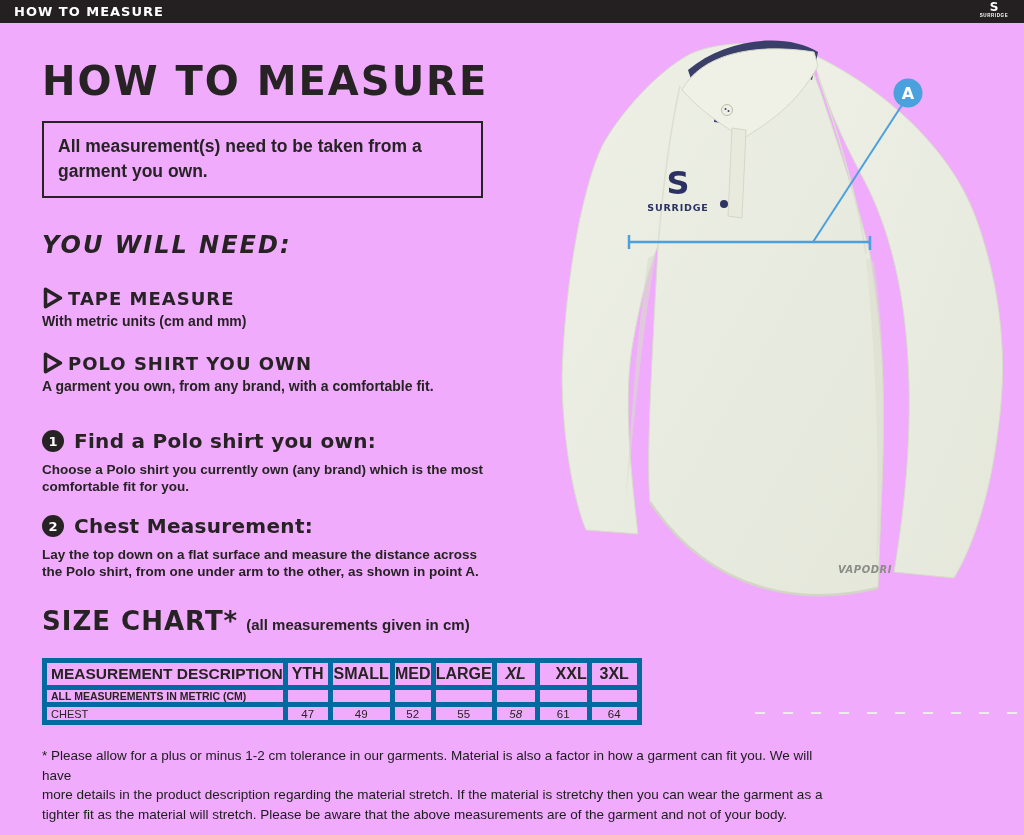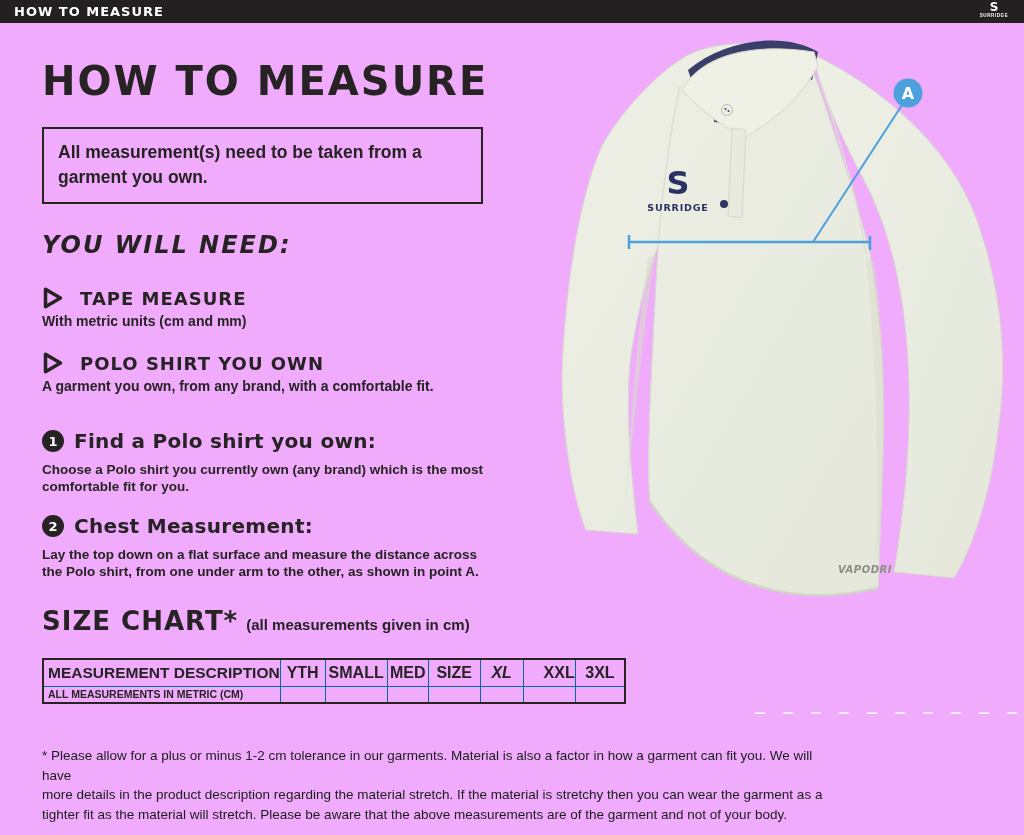--- a/index.html
+++ b/index.html
@@ -24,30 +24,30 @@
   .topbar-brand .s { font-family:"DejaVu Sans", sans-serif; font-weight:bold; font-size:12px; display:block; }
   .topbar-brand .nm { font-size:4.5px; letter-spacing:0.6px; display:block; margin-top:1px; font-weight:bold; }
 
   
   .h1 {
     position:absolute; left:42px; top:58px;
     font-family:"DejaVu Sans", sans-serif; font-weight:800; font-size:40px;
     letter-spacing:2px; color:#272324;
   }
   .notice {
-    position:absolute; left:42px; top:127px; width:441px; min-height:77px;
+    position:absolute; left:42px; top:121px; width:441px; min-height:77px;
     border:2px solid #272324; padding:11px 14px;
     font-weight:bold; font-size:17.5px; line-height:25px; white-space:pre-line;
   }
   .ywn {
     position:absolute; left:42px; top:231px;
     font-family:"DejaVu Sans", sans-serif; font-weight:800; font-size:24px; letter-spacing:2px;font-style:italic;
   }
   .need-item { position:absolute; left:42px; }
-  .need-item .hd { display:flex; align-items:center; gap:17px; }
+  .need-item .hd { display:flex; align-items:center; gap:5px; }
   .need-item .hd .lbl {
     font-family:"DejaVu Sans", sans-serif; font-weight:bold; font-size:18px; letter-spacing:1px;
   }
   .need-item .ds { font-weight:bold; font-size:14px; margin-top:4px; }
   .tri { width:21px; height:22px; display:block; }
 
   .step { position:absolute; left:42px; width:545px; }
   .step .hd { display:flex; align-items:center; gap:10px; }
   .step .num {
     width:22px; height:22px; border-radius:50%; background:#272324; color:#fff;
@@ -58,21 +58,21 @@
   .step .ds { font-weight:bold; font-size:13.5px; line-height:17px; margin-top:8px; white-space:pre-line; }
 
   .size-heading { position:absolute; left:42px; top:606px; display:flex; align-items:baseline; }
   .size-heading .main {
     font-family:"DejaVu Sans", sans-serif; font-weight:800; font-size:26px; letter-spacing:1px;
   }
   .size-heading .sub { font-weight:bold; font-size:15px; margin-left:8px; }
 
   
   table.size { position:absolute; left:42px; top:658px; border-collapse:collapse; border:2px solid #272324; table-layout:fixed; }
-  table.size td, table.size th { border:1px solid #0369a1; overflow:hidden; white-space:nowrap; }
+  table.size td, table.size th { border:5px solid #0369a1; overflow:hidden; white-space:nowrap; }
   table.size .c0 { width:213px; text-align:left; padding-left:4px; }
   table.size .c1 { width:45px; } table.size .c2 { width:62px; }
   table.size .c3 { width:41px; } table.size .c4 { width:52px; }
   table.size .c5 { width:43px;font-style:italic; } table.size .c6 { width:52px;text-align:right; }
   table.size .c7 { width:50px; }
   table.size thead th { height:27px; font-weight:bold; font-size:16px; text-align:center; }
   table.size thead th.c0 { font-size:15.5px; text-align:left; }
   table.size tr.metric td { height:17px; font-weight:bold; font-size:10.5px; }
   table.size tr.vals td { height:18px; font-size:11.5px; text-align:center; }
   table.size tr.vals td.c0 { font-size:11px; text-align:left; }
@@ -148,37 +148,47 @@
     <span class="sub">(all measurements given in cm)</span>
   </div>
 
   <table class="size">
     <thead>
       <tr>
         <th class="c0">MEASUREMENT DESCRIPTION</th>
         <th class="c1">YTH</th>
         <th class="c2">SMALL</th>
         <th class="c3">MED</th>
-        <th class="c4">SIZE</th>
+        <th class="c4">LARGE</th>
         <th class="c5">XL</th>
         <th class="c6">XXL</th>
         <th class="c7">3XL</th>
       </tr>
     </thead>
     <tbody>
       <tr class="metric">
         <td class="c0">ALL MEASUREMENTS IN METRIC (CM)</td>
         <td class="c1"></td>
         <td class="c2"></td>
         <td class="c3"></td>
         <td class="c4"></td>
         <td class="c5"></td>
         <td class="c6"></td>
         <td class="c7"></td>
       </tr>
+      <tr class="vals">
+        <td class="c0">CHEST</td>
+        <td class="c1">47</td>
+        <td class="c2">49</td>
+        <td class="c3">52</td>
+        <td class="c4">55</td>
+        <td class="c5">58</td>
+        <td class="c6">61</td>
+        <td class="c7">64</td>
+      </tr>
     </tbody>
   </table>
 
   <div class="footnote">* Please allow for a plus or minus 1-2 cm tolerance in our garments. Material is also a factor in how a garment can fit you. We will have
 more details in the product description regarding the material stretch.  If the material is stretchy then you can wear the garment as a
 tighter fit as the material will stretch.  Please be aware that the above measurements are of the garment and not of your body.</div>
 
   <svg class="figure" viewBox="0 0 464 707">
     <defs>
       <linearGradient id="shirtG" x1="0" y1="0" x2="1" y2="1">

